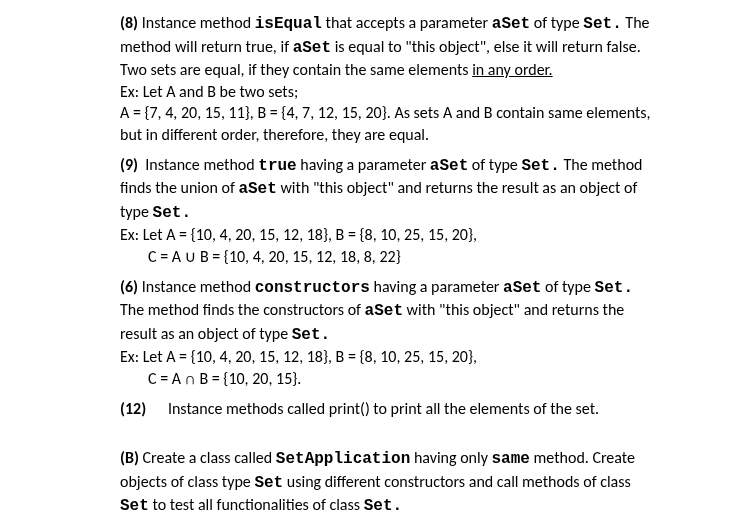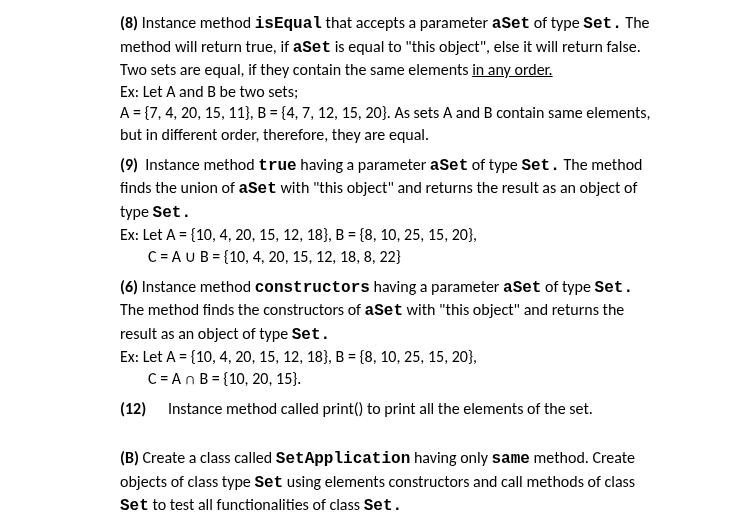--- a/index.html
+++ b/index.html
@@ -48,22 +48,22 @@
     <span class="bold">(6)</span>
     <span>Instance method </span><span class="mono">constructors</span><span> having a parameter </span><span class="mono">aSet</span><span> of type </span><span class="mono">Set.</span>
     <span>The method finds the constructors of </span><span class="mono">aSet</span><span> with "this object" and returns the result as an object of type </span><span class="mono">Set.</span>
   </p>
   <p>Ex: Let A = {10, 4, 20, 15, 12, 18}, B = {8, 10, 25, 15, 20},</p>
   <p class="indent">C = A ∩ B = {10, 20, 15}.</p>
 </div>
 
 <div class="section">
   <p>
-    <span class="bold">(12)</span>&nbsp;&nbsp;&nbsp;&nbsp;&nbsp;&nbsp;<span>Instance method called print() to print all the elements of the set.</span>
+    <span class="bold">(12)</span>&nbsp;&nbsp;&nbsp;&nbsp;&nbsp;&nbsp;<span>Instance methods called print() to print all the elements of the set.</span>
   </p>
 </div>
 
 <div class="section block-gap">
   <p>
     <span class="bold">(B)</span>
-    <span>Create a class called </span><span class="mono">SetApplication</span><span> having only </span><span class="mono">same</span><span> method. Create objects of class type </span><span class="mono">Set</span><span> using elements constructors and call methods of class </span><span class="mono">Set</span><span> to test all functionalities of class </span><span class="mono">Set.</span>
+    <span>Create a class called </span><span class="mono">SetApplication</span><span> having only </span><span class="mono">same</span><span> method. Create objects of class type </span><span class="mono">Set</span><span> using different constructors and call methods of class </span><span class="mono">Set</span><span> to test all functionalities of class </span><span class="mono">Set.</span>
   </p>
 </div>
 
 </body></html>

